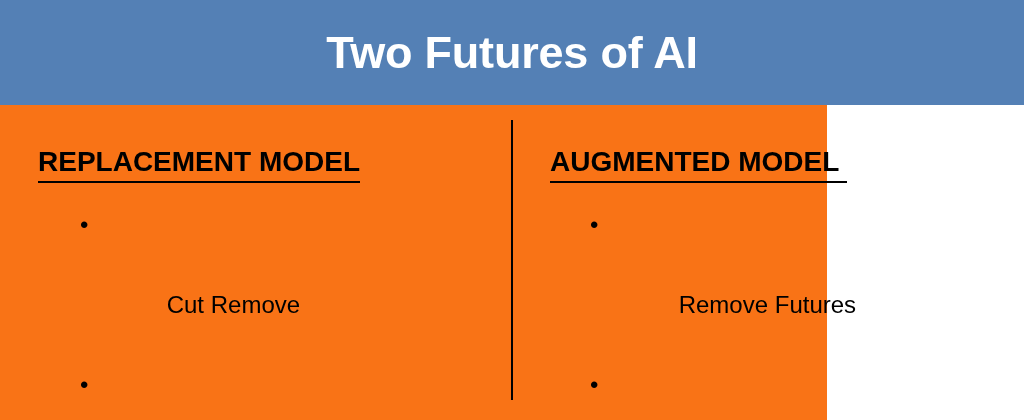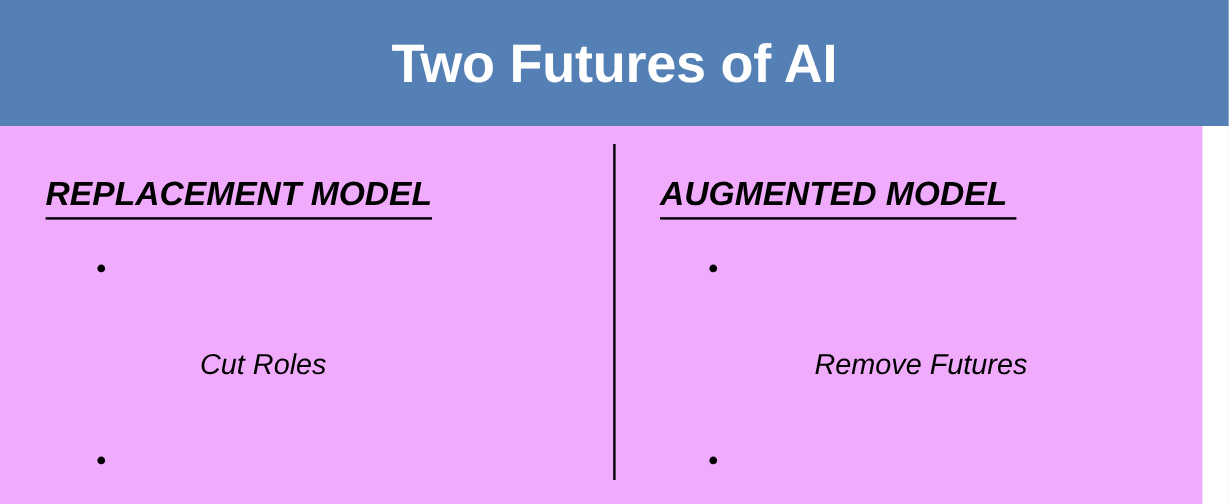--- a/index.html
+++ b/index.html
@@ -10,23 +10,23 @@
     width: 1024px;
     height: 420px;
     background: #ffffff;
     font-family: "Liberation Sans", sans-serif;
     overflow: hidden;
     position: relative;
   }
 
   #slide {
     position: relative;
-    width: 1002px;
+    width: 827px;
     height: 420px;
-    background: #f0abfc;
+    background: #f97316;
   }
 
   
   #banner {
     position: absolute;
     left: 0;
     top: 0;
     width: 1024px;
     height: 105px;
     background: #5480b5;
@@ -44,21 +44,20 @@
     white-space: pre;
   }
 
   
   #body-area {
     position: absolute;
     left: 0;
     top: 105px;
     width: 1024px;
     height: 315px;
-    font-style: italic;
   }
 
   
   #divider {
     position: absolute;
     left: 511px;
     top: 15px;
     width: 2px;
     height: 280px;
     background: #000000;
@@ -132,21 +131,21 @@
 
   <div id="body-area">
 
     <div id="divider"></div>
 
     <div id="column-left" class="column">
       <div class="col-heading">REPLACEMENT MODEL</div>
       <ul class="bullet-list">
         <li class="bullet-item">
           <span class="bullet-dot">•</span>
-          <span>Cut Roles</span>
+          <span>Cut Remove</span>
         </li>
         <li class="bullet-item">
           <span class="bullet-dot">•</span>
           
         </li>
 
       </ul>
     </div>
 
     <div id="column-right" class="column">

